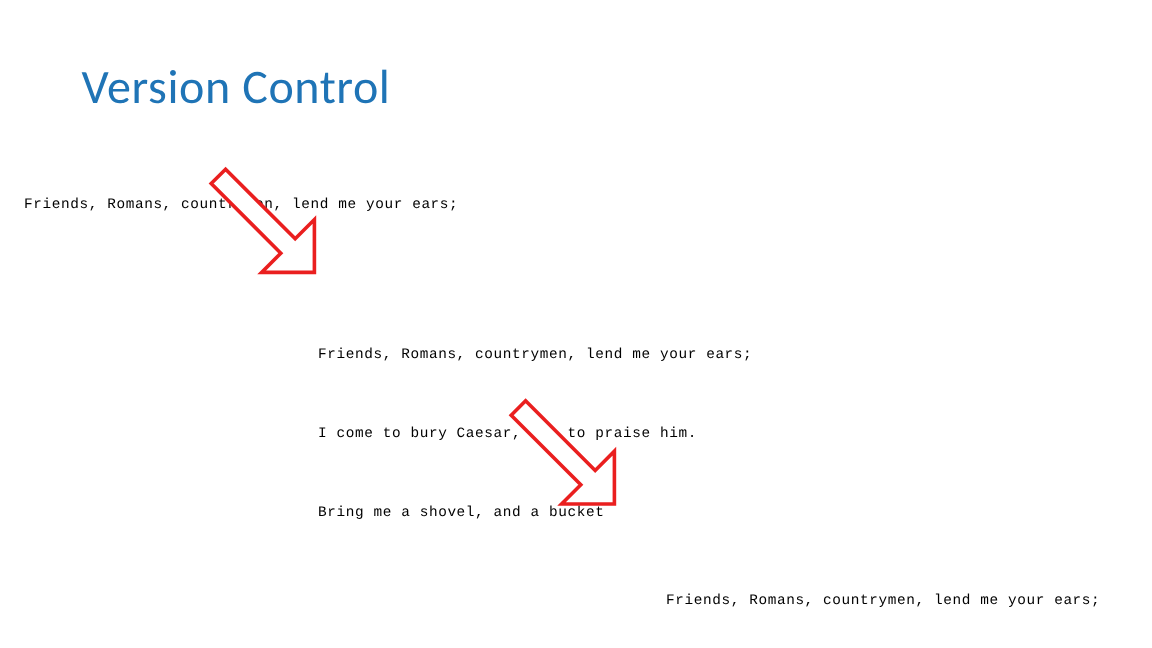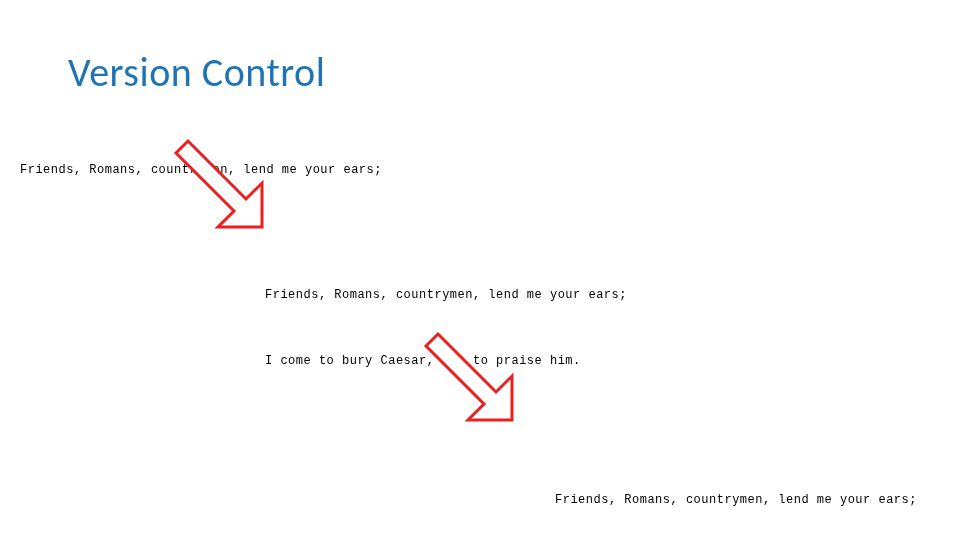--- a/index.html
+++ b/index.html
@@ -57,20 +57,21 @@
     <svg width="110" height="100" viewBox="0 0 110 100">
       <g fill="#FFFFFF" stroke="#EA1F1F" stroke-width="3" stroke-linejoin="miter">
         <polygon points="6,18 18,6 76,64 92,48 92,92 48,92 64,76"></polygon>
       </g>
     </svg>
   </div>
 
   <div class="block block2">
     <div>Friends, Romans, countrymen, lend me your ears;</div>
     <div>I come to bury Caesar, not to praise him.</div>
+    <div>Bring me a shovel, and a bucket</div>
   </div>
 
   <div class="arrow" style="left:420px; top:328px;">
     <svg width="110" height="100" viewBox="0 0 110 100">
       <g fill="#FFFFFF" stroke="#EA1F1F" stroke-width="3" stroke-linejoin="miter">
         <polygon points="6,18 18,6 76,64 92,48 92,92 48,92 64,76"></polygon>
       </g>
     </svg>
   </div>
 

